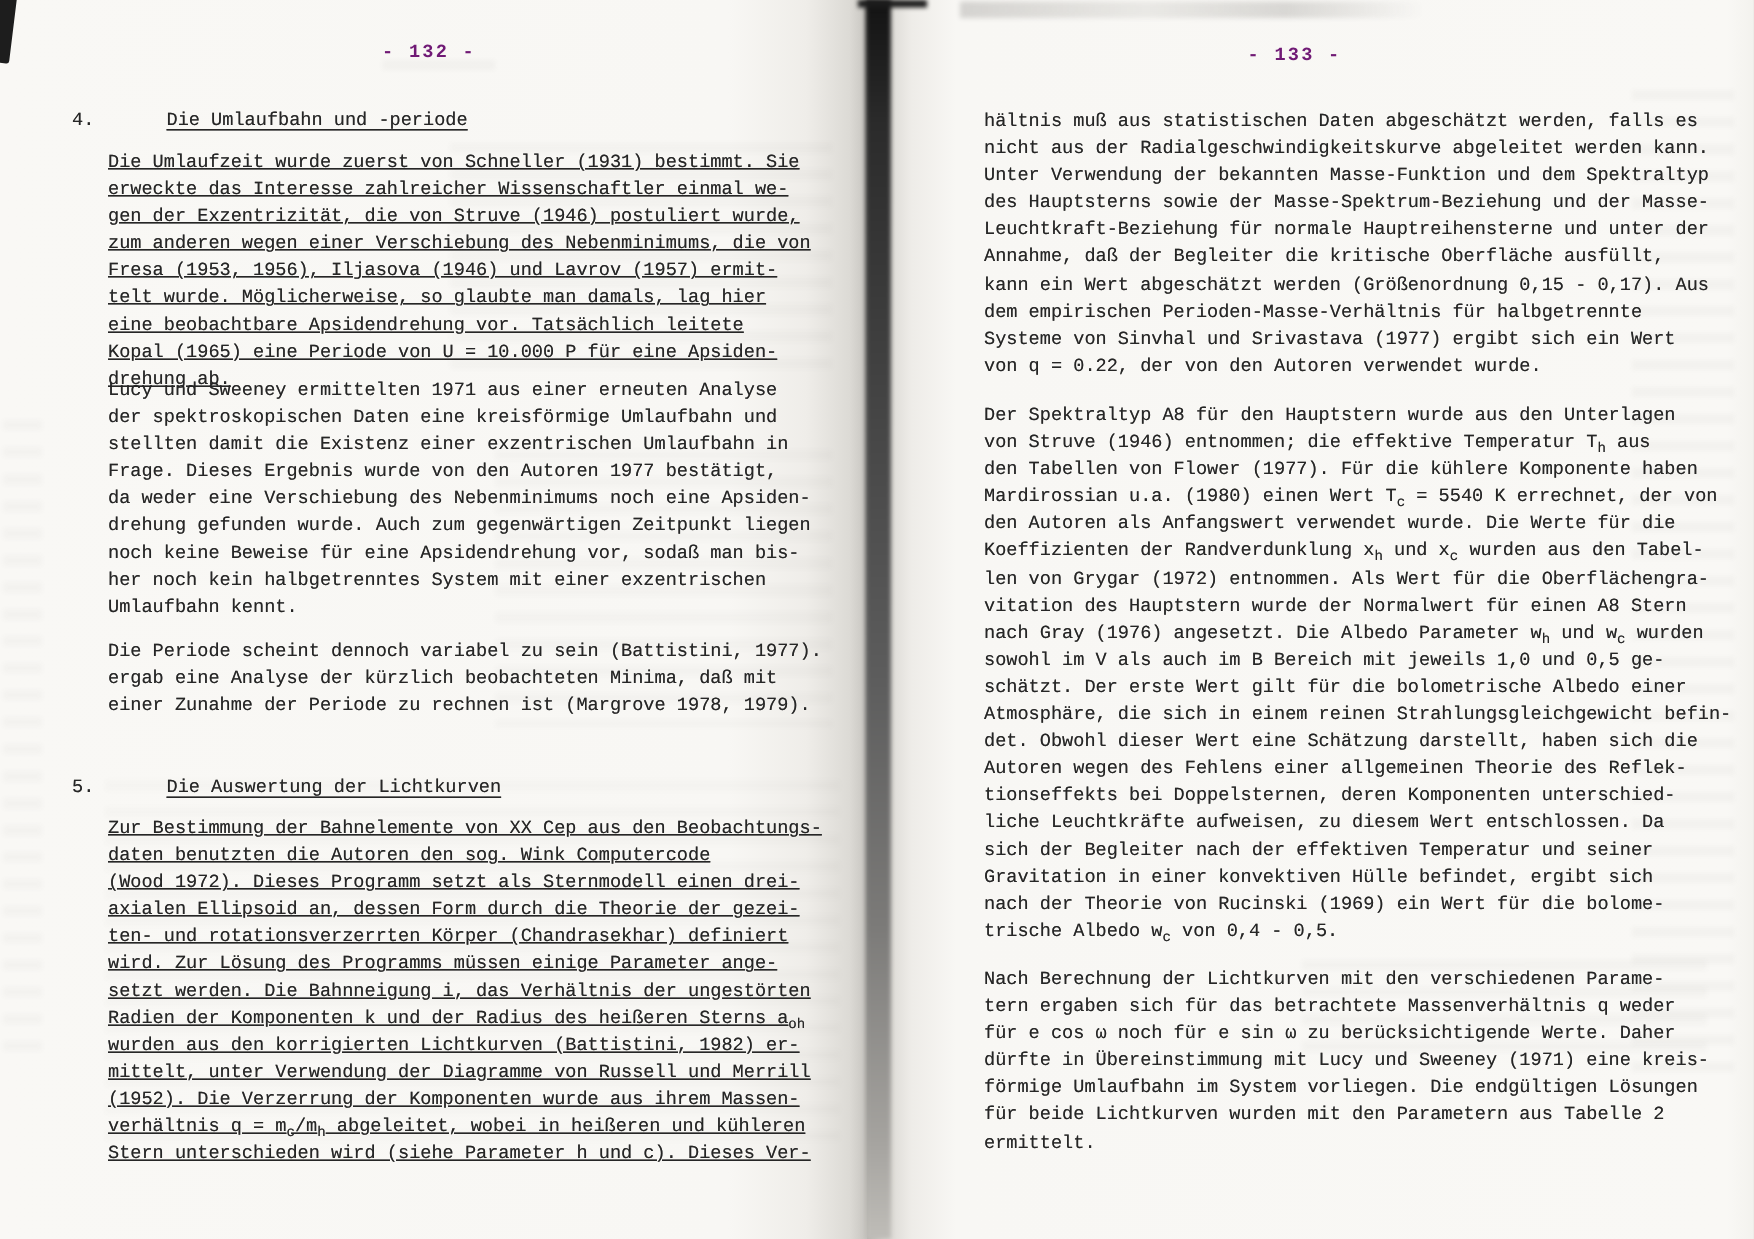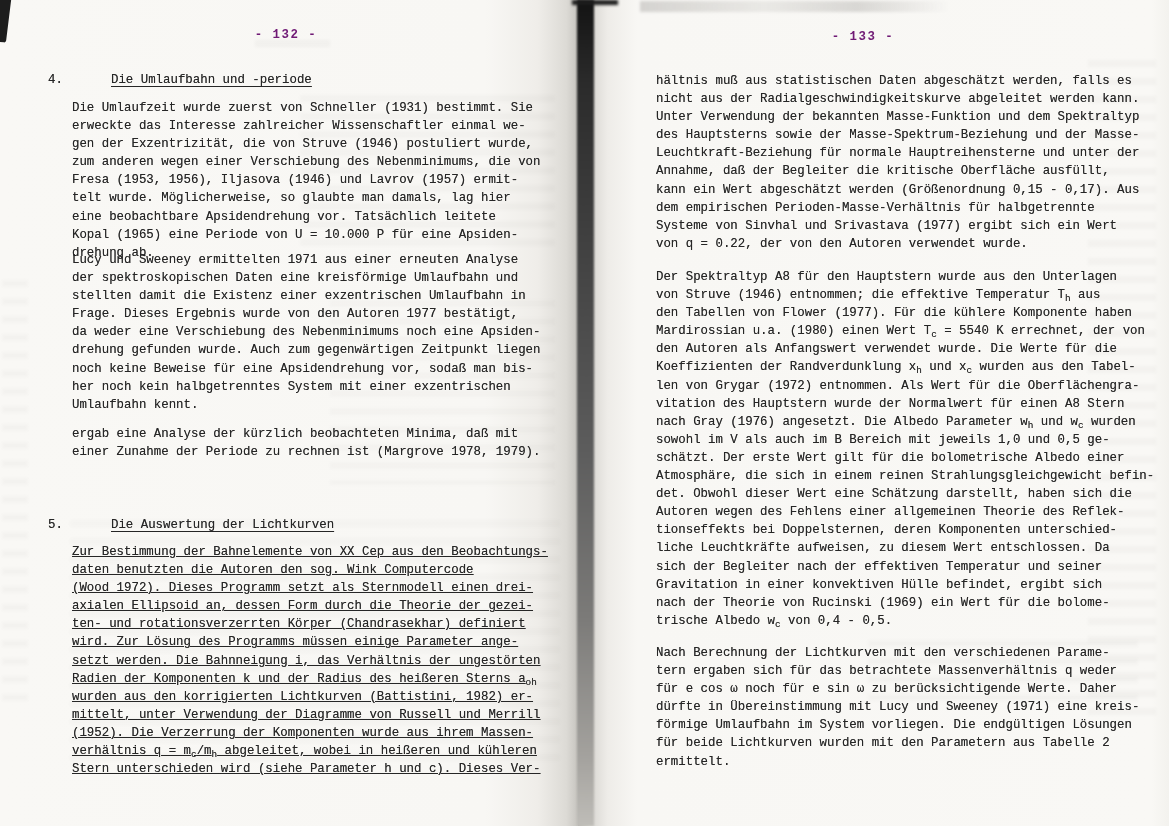--- a/index.html
+++ b/index.html
@@ -44,21 +44,21 @@
   .page-body {
     position:absolute; top:0;
     font-size:12.4px; line-height:18.1px; color:#262626;
     text-shadow:0 0 .4px rgba(20,20,20,.55);
   }
   #left-body  { left:72px;  width:500px; }
   #right-body { left:656px; width:505px; }
 
   .block { position:absolute; left:0; width:100%; white-space:pre; }
   #left-body  > .block:nth-child(1) { top:71px; }
-  #left-body  > .block:nth-child(2) { top:99px; }
+  #left-body  > .block:nth-child(2) { top:99px;text-decoration:underline; }
   #left-body  > .block:nth-child(3) { top:251px; }
   #left-body  > .block:nth-child(4) { top:425px; }
   #left-body  > .block:nth-child(5) { top:516px; }
   #left-body  > .block:nth-child(6) { top:543px;text-decoration:underline; }
   #right-body > .block:nth-child(1) { top:72px; }
   #right-body > .block:nth-child(2) { top:268px; }
   #right-body > .block:nth-child(3) { top:644px; }
 
   .h-num { position:absolute; left:-24px; }
   .h-title { text-decoration:underline; text-underline-offset:3px; text-decoration-thickness:1px;margin-left:39px; }
@@ -104,21 +104,21 @@
   <div id="ghost-r2" class="ghost"></div>
   <div id="ghost-r3" class="ghost"></div>
 
   <div id="left-pagenum" class="pagenum">- 132 -</div>
   <div id="right-pagenum" class="pagenum">- 133 -</div>
 
   <div id="left-body" class="page-body">
       <div class="block"><span class="h-num">4.</span><span class="h-title">Die Umlaufbahn und -periode</span></div>
       <div class="block"><div class="line">Die Umlaufzeit wurde zuerst von Schneller (1931) bestimmt. Sie</div><div class="line">erweckte das Interesse zahlreicher Wissenschaftler einmal we-</div><div class="line">gen der Exzentrizität, die von Struve (1946) postuliert wurde,</div><div class="line">zum anderen wegen einer Verschiebung des Nebenminimums, die von</div><div class="line">Fresa (1953, 1956), Iljasova (1946) und Lavrov (1957) ermit-</div><div class="line">telt wurde. Möglicherweise, so glaubte man damals, lag hier</div><div class="line">eine beobachtbare Apsidendrehung vor. Tatsächlich leitete</div><div class="line">Kopal (1965) eine Periode von U = 10.000 P für eine Apsiden-</div><div class="line">drehung ab.</div></div>
       <div class="block"><div class="line">Lucy und Sweeney ermittelten 1971 aus einer erneuten Analyse</div><div class="line">der spektroskopischen Daten eine kreisförmige Umlaufbahn und</div><div class="line">stellten damit die Existenz einer exzentrischen Umlaufbahn in</div><div class="line">Frage. Dieses Ergebnis wurde von den Autoren 1977 bestätigt,</div><div class="line">da weder eine Verschiebung des Nebenminimums noch eine Apsiden-</div><div class="line">drehung gefunden wurde. Auch zum gegenwärtigen Zeitpunkt liegen</div><div class="line">noch keine Beweise für eine Apsidendrehung vor, sodaß man bis-</div><div class="line">her noch kein halbgetrenntes System mit einer exzentrischen</div><div class="line">Umlaufbahn kennt.</div></div>
-      <div class="block"><div class="line">ergab eine Analyse der kürzlich beobachteten Minima, daß mit</div><div class="line">einer Zunahme der Periode zu rechnen ist (Margrove 1978, 1979).</div></div>
+      <div class="block"><div class="line">Die Periode scheint dennoch variabel zu sein (Battistini, 1977).</div><div class="line">ergab eine Analyse der kürzlich beobachteten Minima, daß mit</div><div class="line">einer Zunahme der Periode zu rechnen ist (Margrove 1978, 1979).</div></div>
       <div class="block"><span class="h-num">5.</span><span class="h-title">Die Auswertung der Lichtkurven</span></div>
       <div class="block"><div class="line">Zur Bestimmung der Bahnelemente von XX Cep aus den Beobachtungs-</div><div class="line">daten benutzten die Autoren den sog. Wink Computercode</div><div class="line">(Wood 1972). Dieses Programm setzt als Sternmodell einen drei-</div><div class="line">axialen Ellipsoid an, dessen Form durch die Theorie der gezei-</div><div class="line">ten- und rotationsverzerrten Körper (Chandrasekhar) definiert</div><div class="line">wird. Zur Lösung des Programms müssen einige Parameter ange-</div><div class="line">setzt werden. Die Bahnneigung i, das Verhältnis der ungestörten</div><div class="line">Radien der Komponenten k und der Radius des heißeren Sterns a<sub>oh</sub></div><div class="line">wurden aus den korrigierten Lichtkurven (Battistini, 1982) er-</div><div class="line">mittelt, unter Verwendung der Diagramme von Russell und Merrill</div><div class="line">(1952). Die Verzerrung der Komponenten wurde aus ihrem Massen-</div><div class="line">verhältnis q = m<sub>c</sub>/m<sub>h</sub> abgeleitet, wobei in heißeren und kühleren</div><div class="line">Stern unterschieden wird (siehe Parameter h und c). Dieses Ver-</div></div>
     </div>
   <div id="right-body" class="page-body">
       <div class="block"><div class="line">hältnis muß aus statistischen Daten abgeschätzt werden, falls es</div><div class="line">nicht aus der Radialgeschwindigkeitskurve abgeleitet werden kann.</div><div class="line">Unter Verwendung der bekannten Masse-Funktion und dem Spektraltyp</div><div class="line">des Hauptsterns sowie der Masse-Spektrum-Beziehung und der Masse-</div><div class="line">Leuchtkraft-Beziehung für normale Hauptreihensterne und unter der</div><div class="line">Annahme, daß der Begleiter die kritische Oberfläche ausfüllt,</div><div class="line">kann ein Wert abgeschätzt werden (Größenordnung 0,15 - 0,17). Aus</div><div class="line">dem empirischen Perioden-Masse-Verhältnis für halbgetrennte</div><div class="line">Systeme von Sinvhal und Srivastava (1977) ergibt sich ein Wert</div><div class="line">von q = 0.22, der von den Autoren verwendet wurde.</div></div>
       <div class="block"><div class="line">Der Spektraltyp A8 für den Hauptstern wurde aus den Unterlagen</div><div class="line">von Struve (1946) entnommen; die effektive Temperatur T<sub>h</sub> aus</div><div class="line">den Tabellen von Flower (1977). Für die kühlere Komponente haben</div><div class="line">Mardirossian u.a. (1980) einen Wert T<sub>c</sub> = 5540 K errechnet, der von</div><div class="line">den Autoren als Anfangswert verwendet wurde. Die Werte für die</div><div class="line">Koeffizienten der Randverdunklung x<sub>h</sub> und x<sub>c</sub> wurden aus den Tabel-</div><div class="line">len von Grygar (1972) entnommen. Als Wert für die Oberflächengra-</div><div class="line">vitation des Hauptstern wurde der Normalwert für einen A8 Stern</div><div class="line">nach Gray (1976) angesetzt. Die Albedo Parameter w<sub>h</sub> und w<sub>c</sub> wurden</div><div class="line">sowohl im V als auch im B Bereich mit jeweils 1,0 und 0,5 ge-</div><div class="line">schätzt. Der erste Wert gilt für die bolometrische Albedo einer</div><div class="line">Atmosphäre, die sich in einem reinen Strahlungsgleichgewicht befin-</div><div class="line">det. Obwohl dieser Wert eine Schätzung darstellt, haben sich die</div><div class="line">Autoren wegen des Fehlens einer allgemeinen Theorie des Reflek-</div><div class="line">tionseffekts bei Doppelsternen, deren Komponenten unterschied-</div><div class="line">liche Leuchtkräfte aufweisen, zu diesem Wert entschlossen. Da</div><div class="line">sich der Begleiter nach der effektiven Temperatur und seiner</div><div class="line">Gravitation in einer konvektiven Hülle befindet, ergibt sich</div><div class="line">nach der Theorie von Rucinski (1969) ein Wert für die bolome-</div><div class="line">trische Albedo w<sub>c</sub> von 0,4 - 0,5.</div></div>
       <div class="block"><div class="line">Nach Berechnung der Lichtkurven mit den verschiedenen Parame-</div><div class="line">tern ergaben sich für das betrachtete Massenverhältnis q weder</div><div class="line">für e cos ω noch für e sin ω zu berücksichtigende Werte. Daher</div><div class="line">dürfte in Übereinstimmung mit Lucy und Sweeney (1971) eine kreis-</div><div class="line">förmige Umlaufbahn im System vorliegen. Die endgültigen Lösungen</div><div class="line">für beide Lichtkurven wurden mit den Parametern aus Tabelle 2</div><div class="line">ermittelt.</div></div>
     </div>
 
 </div>

